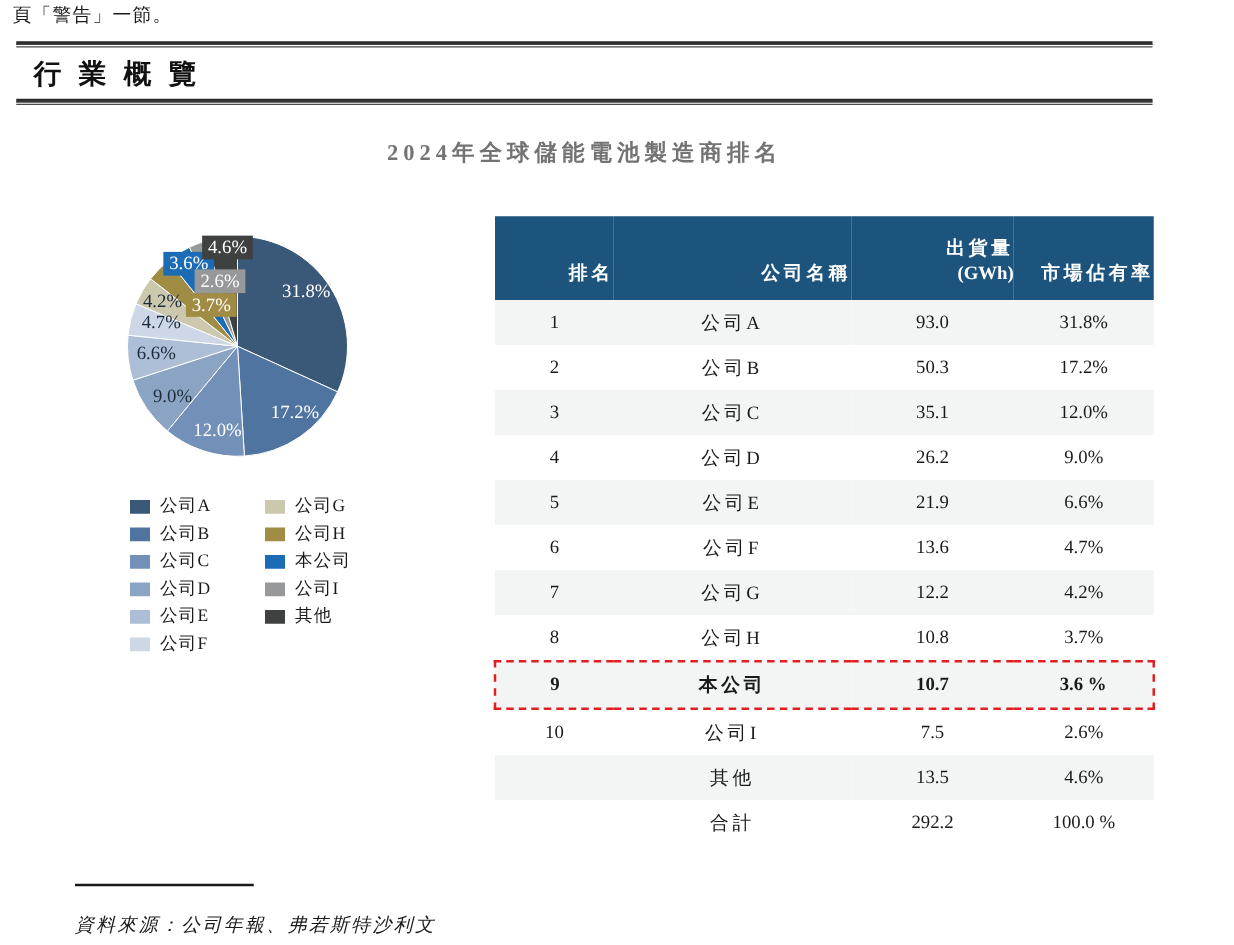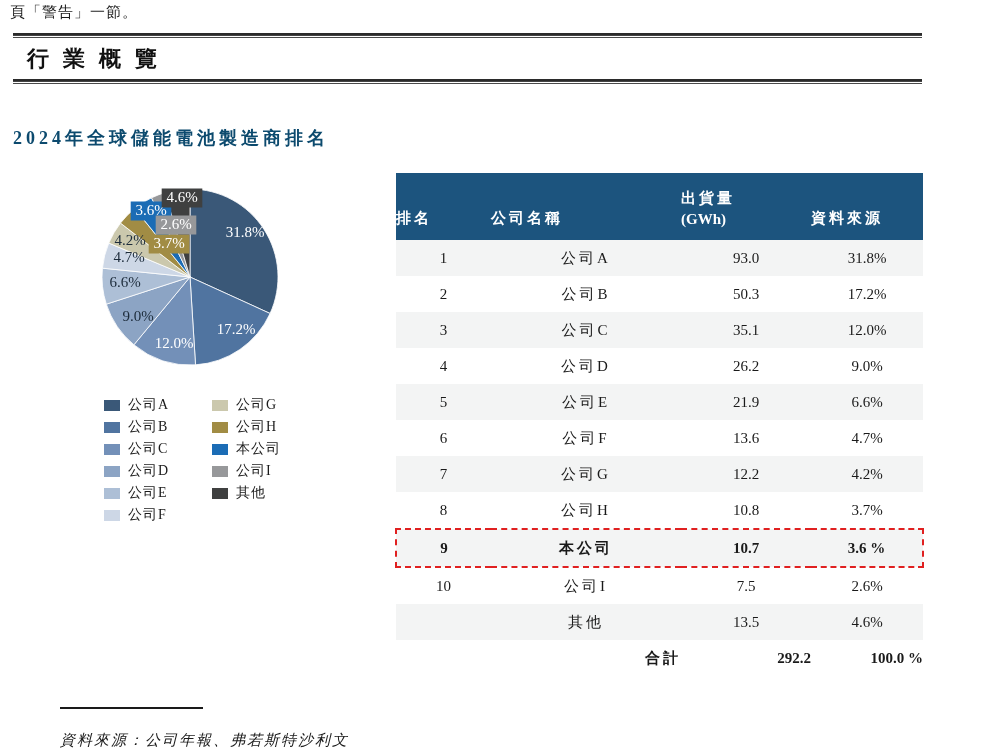--- a/index.html
+++ b/index.html
@@ -9,47 +9,47 @@
   .top-note{position:absolute;left:10px;top:3px;font-size:15px;letter-spacing:1px;}
 
   .rule{position:absolute;left:13px;width:909px;height:2px;background:#2b2b2b;border-bottom:1px solid #444;}
   .rule::after{content:"";display:block;position:relative;top:4px;height:1px;background:#4a4a4a;}
   .rule1{top:33px;}
   .rule2{top:79px;}
 
   .section-title{position:absolute;left:13px;top:44px;width:909px;text-align:left;
     font-size:22px;font-weight:600;letter-spacing:14px;text-indent:14px;color:#111;}
 
-  .chart-title{position:absolute;left:13px;top:126px;width:909px;text-align:left;
-    font-size:18px;font-weight:700;letter-spacing:4px;color:#0c4a6e;}
+  .chart-title{position:absolute;left:13px;top:110px;width:909px;text-align:center;
+    font-size:18px;font-weight:700;letter-spacing:4px;color:#737373;}
 
   .pie-wrap{position:absolute;left:60px;top:170px;width:300px;height:220px;}
 
   .legend{position:absolute;left:104px;top:394px;width:260px;}
   .legend-col{position:absolute;top:0;}
   .legend-item{display:flex;align-items:center;height:22px;}
   .legend-swatch{width:16px;height:11px;margin-right:8px;flex:0 0 auto;}
   .legend-label{font-size:14px;letter-spacing:1px;white-space:nowrap;}
 
   .tablebox{position:absolute;left:395px;top:173px;width:527px;}
   table.rank{border-collapse:collapse;width:527px;table-layout:fixed;font-size:15px;}
   table.rank col.c-rank{width:95px;}
   table.rank col.c-company{width:190px;}
   table.rank col.c-ship{width:130px;}
   table.rank col.c-share{width:112px;}
   table.rank thead th{background:#1c547e;color:#ffffff;font-weight:600;vertical-align:bottom;
-    padding:8px 0 12px 0;height:47px;text-align:left;letter-spacing:3px;}
+    padding:8px 0 12px 0;height:47px;text-align:right;letter-spacing:3px;}
   table.rank thead .gwh{display:block;letter-spacing:0;font-weight:700;margin-top:3px;}
   table.rank td{height:36px;text-align:center;padding:0;}
   table.rank tr.alt td{background:#f3f4f4;}
   table.rank td.company{letter-spacing:3px;}
   table.rank tr.hl td{font-weight:700;border-top:2px dashed #e02020;border-bottom:2px dashed #e02020;}
   table.rank tr.hl td:first-child{border-left:2px dashed #e02020;}
   table.rank tr.hl td:last-child{border-right:2px dashed #e02020;}
-  table.rank tr.total td{font-weight:700;text-align:right;}
+  table.rank tr.total td{font-weight:400;}
 
   .foot-rule{position:absolute;left:60px;top:707px;width:143px;height:2px;background:#1a1a1a;}
   .source-note{position:absolute;left:60px;top:718px;font-size:15px;font-style:italic;letter-spacing:2px;margin-top:13px;}
 
   .pie-label{font-size:15px;}
 </style>
 </head>
 <body>
 
 <div class="page">
@@ -150,21 +150,21 @@
           <col class="c-rank">
           <col class="c-company">
           <col class="c-ship">
           <col class="c-share">
         </colgroup>
       <thead>
         <tr>
           <th>排名</th>
           <th>公司名稱</th>
           <th><span>出貨量</span><span class="gwh">(GWh)</span></th>
-          <th>資料來源</th>
+          <th>市場佔有率</th>
         </tr>
       </thead>
       <tbody id="table-body">
           <tr class="alt">
             <td>1</td>
             <td class="company">公司A</td>
             <td>93.0</td>
             <td>31.8%</td>
           </tr>
           <tr class="">

